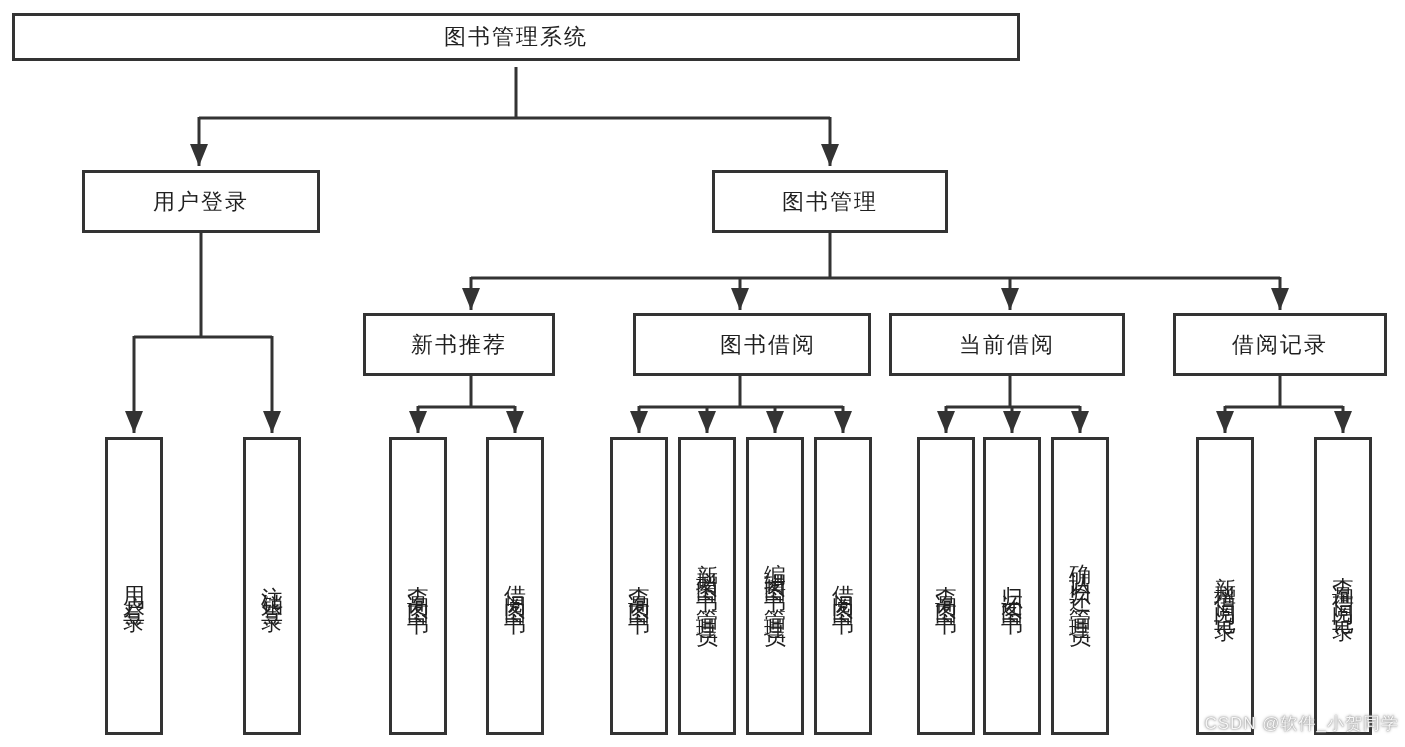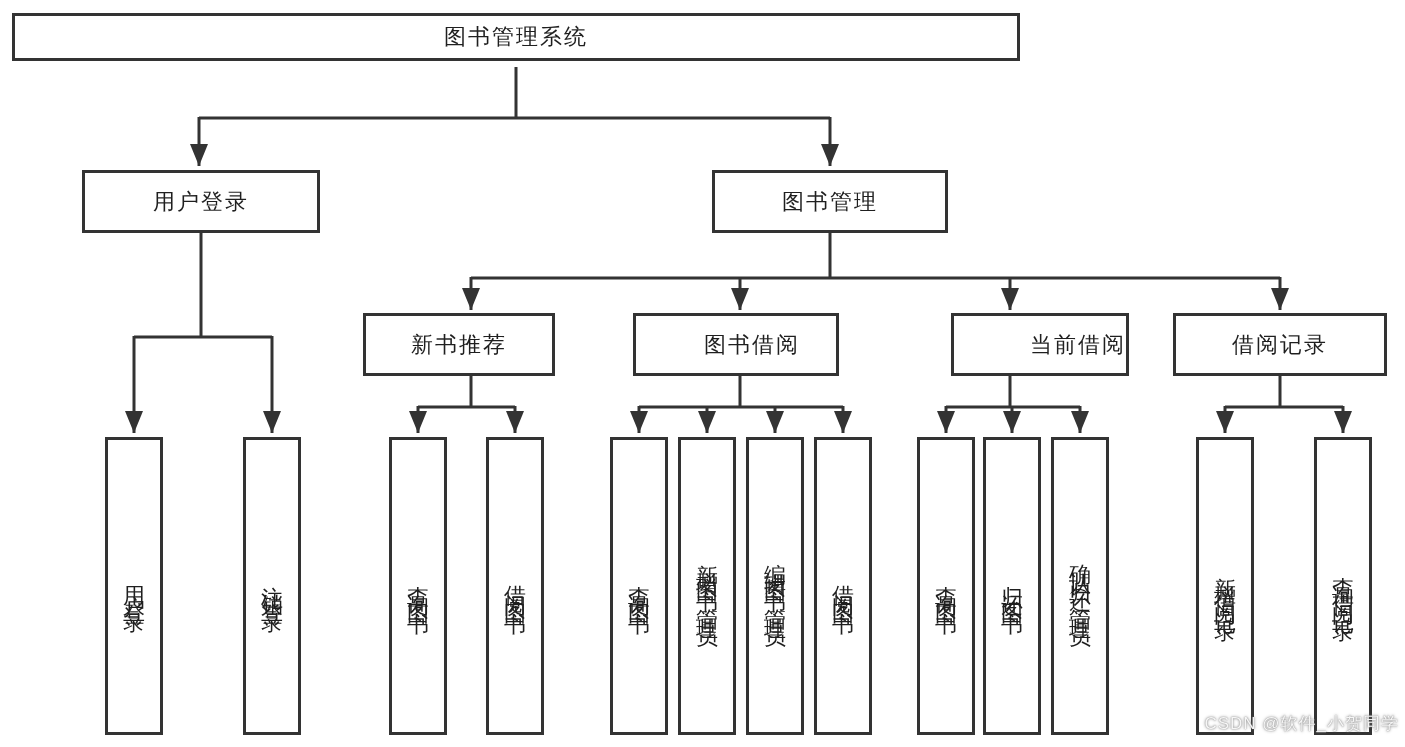--- a/index.html
+++ b/index.html
@@ -38,22 +38,22 @@
     font-size: 22px;
     letter-spacing: 9px;
     line-height: 1;
     white-space: nowrap;
   }
   
   #node-root            { left: 12px;   top: 13px;  width: 1008px; height: 48px; }
   #node-user-login      { left: 82px;   top: 170px; width: 238px;  height: 63px; }
   #node-book-management { left: 712px;  top: 170px; width: 236px;  height: 63px; }
   #node-new-book-rec    { left: 363px;  top: 313px; width: 192px;  height: 63px; }
-  #node-book-borrow     { left: 633px;  top: 313px; width: 206px;  height: 63px; padding-left: 32px; }
-  #node-current-borrow  { left: 951px;  top: 313px; width: 178px;  height: 63px; justify-content: flex-end; }
+  #node-book-borrow     { left: 633px;  top: 313px; width: 238px;  height: 63px; padding-left: 32px; }
+  #node-current-borrow  { left: 889px;  top: 313px; width: 236px;  height: 63px; }
   #node-borrow-records  { left: 1173px; top: 313px; width: 214px;  height: 63px; }
   .leaf { top: 437px; width: 58px; height: 298px; }
   #leaf-0  { left: 105px;  }
   #leaf-1  { left: 243px;  }
   #leaf-2  { left: 389px;  }
   #leaf-3  { left: 486px;  }
   #leaf-4  { left: 610px;  }
   #leaf-5  { left: 678px;  }
   #leaf-6  { left: 746px;  }
   #leaf-7  { left: 814px;  }

